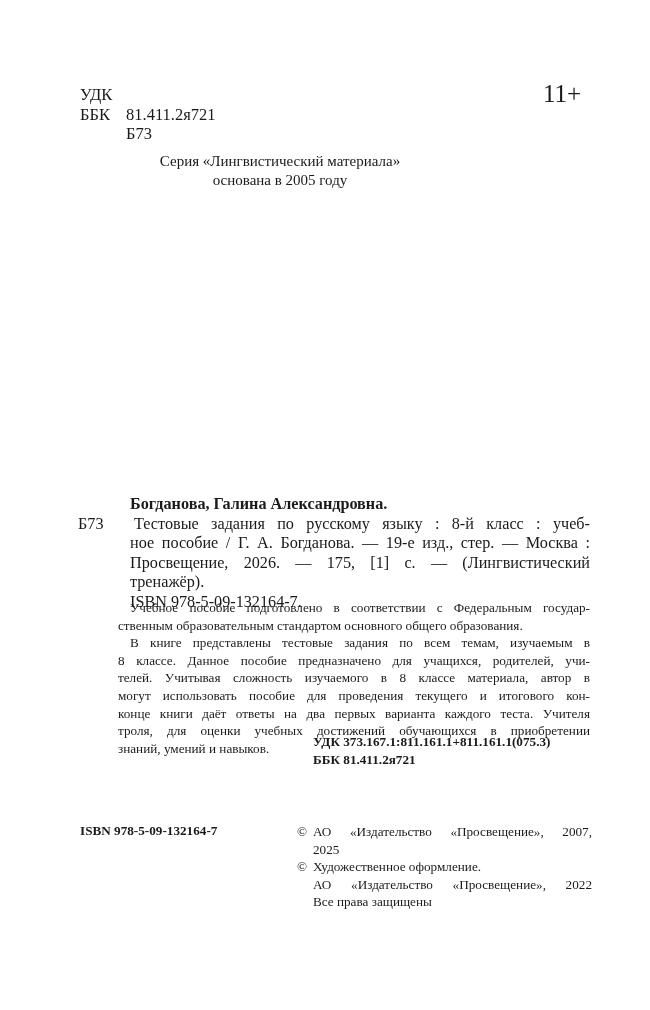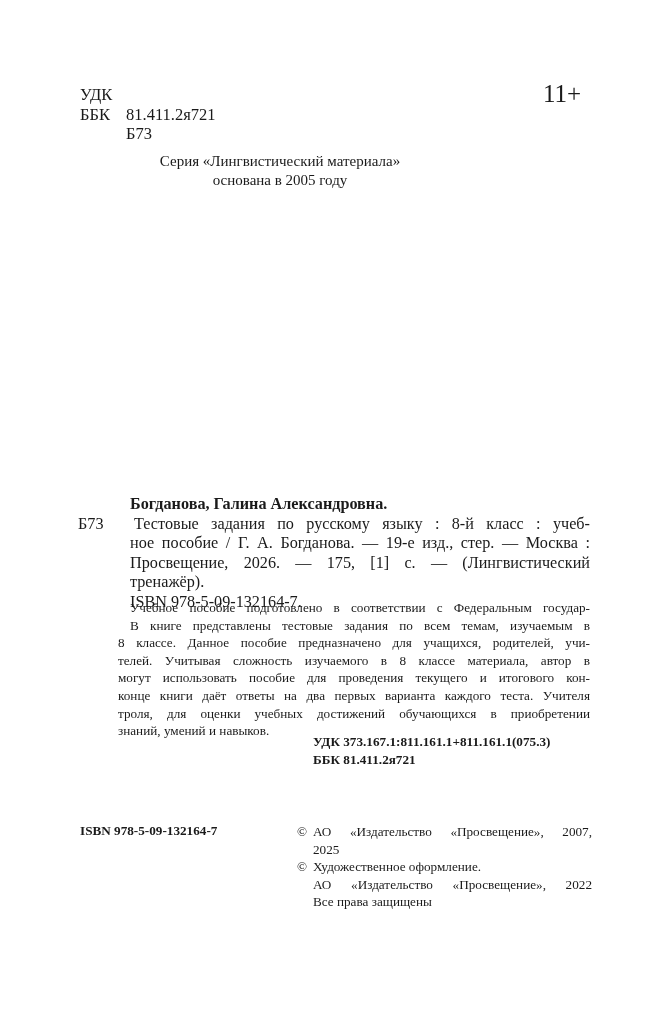--- a/index.html
+++ b/index.html
@@ -67,20 +67,21 @@
       <span>ное пособие / Г. А. Богданова. — 19-е изд., стер. — Москва :</span>
       <span>Просвещение, 2026. — 175, [1] с. — (Лингвистический</span>
       <span class="last">тренажёр).</span>
     </div>
   </div>
   <div class="isbn-line">ISBN 978-5-09-132164-7.</div>
 </div>
 
 <div class="abs annotation">
   <span class="indent">Учебное пособие подготовлено в соответствии с Федеральным государ-</span>
+  <span class="last">ственным образовательным стандартом основного общего образования.</span>
   <span class="indent">В книге представлены тестовые задания по всем темам, изучаемым в</span>
   <span>8 классе. Данное пособие предназначено для учащихся, родителей, учи-</span>
   <span>телей. Учитывая сложность изучаемого в 8 классе материала, автор в</span>
   <span>могут использовать пособие для проведения текущего и итогового кон-</span>
   <span>конце книги даёт ответы на два первых варианта каждого теста. Учителя</span>
   <span>троля, для оценки учебных достижений обучающихся в приобретении</span>
   <span class="last">знаний, умений и навыков.</span>
 </div>
 
 <div class="abs bottom-codes">

